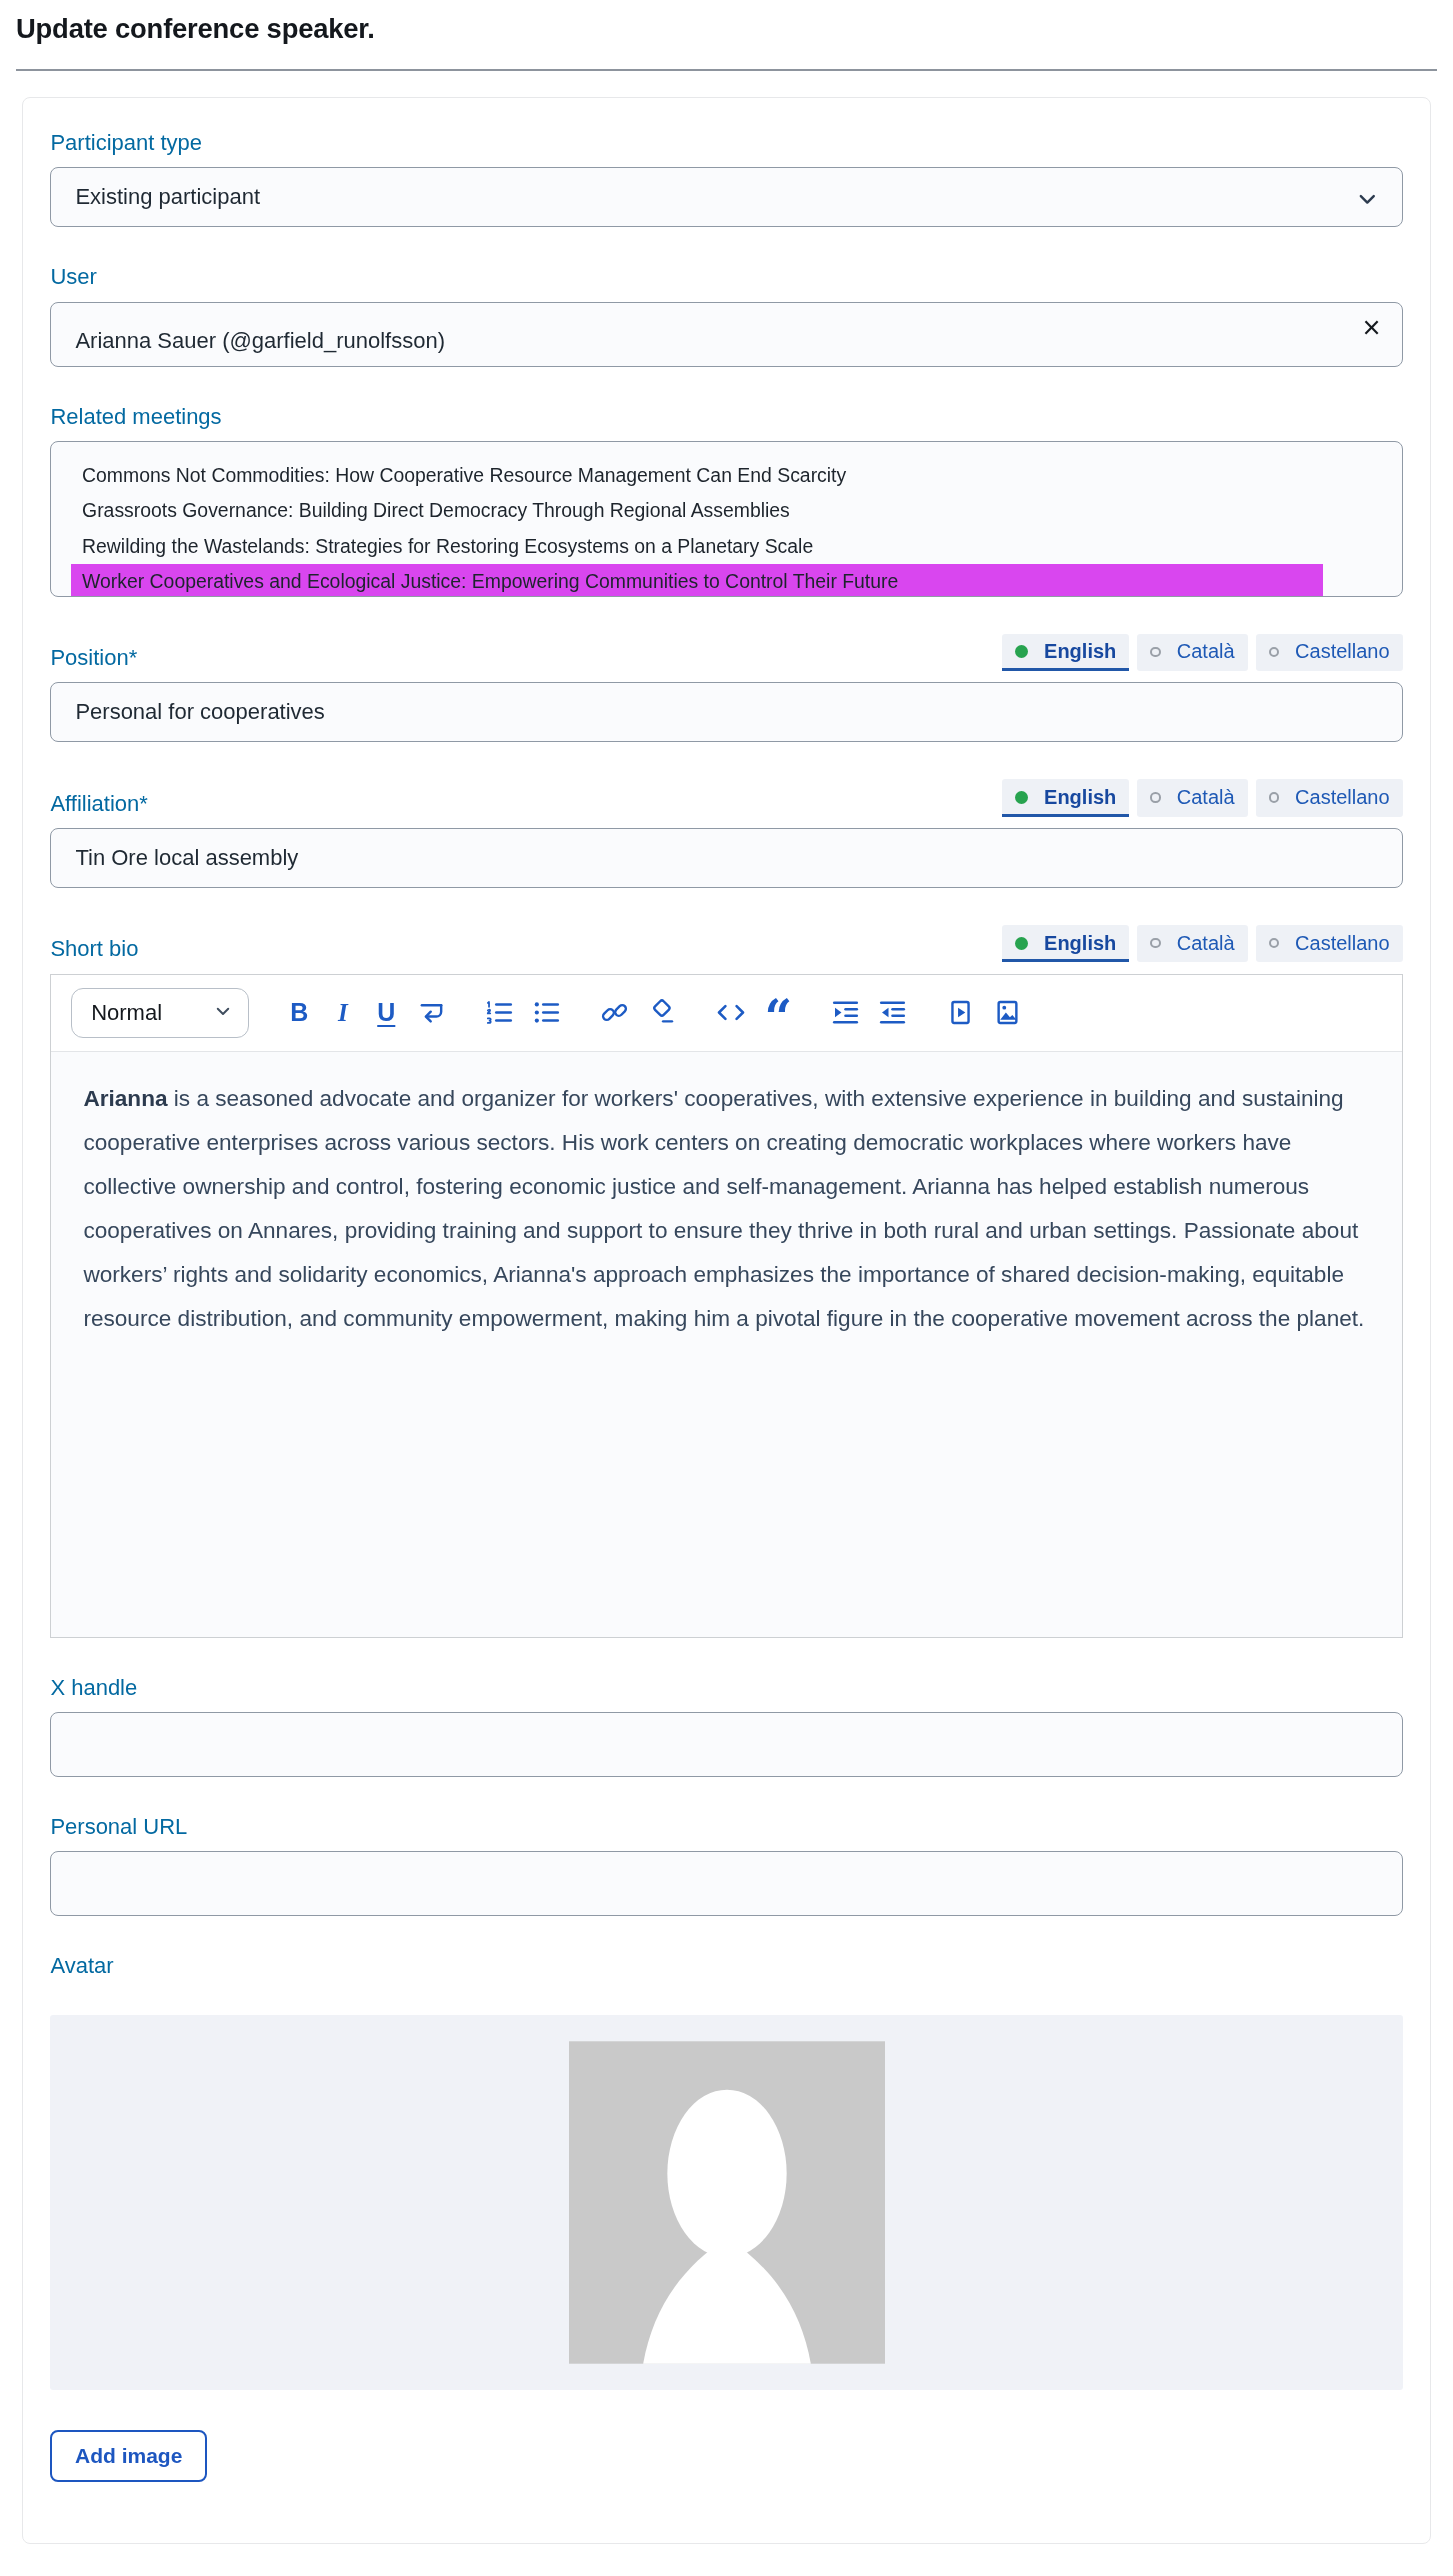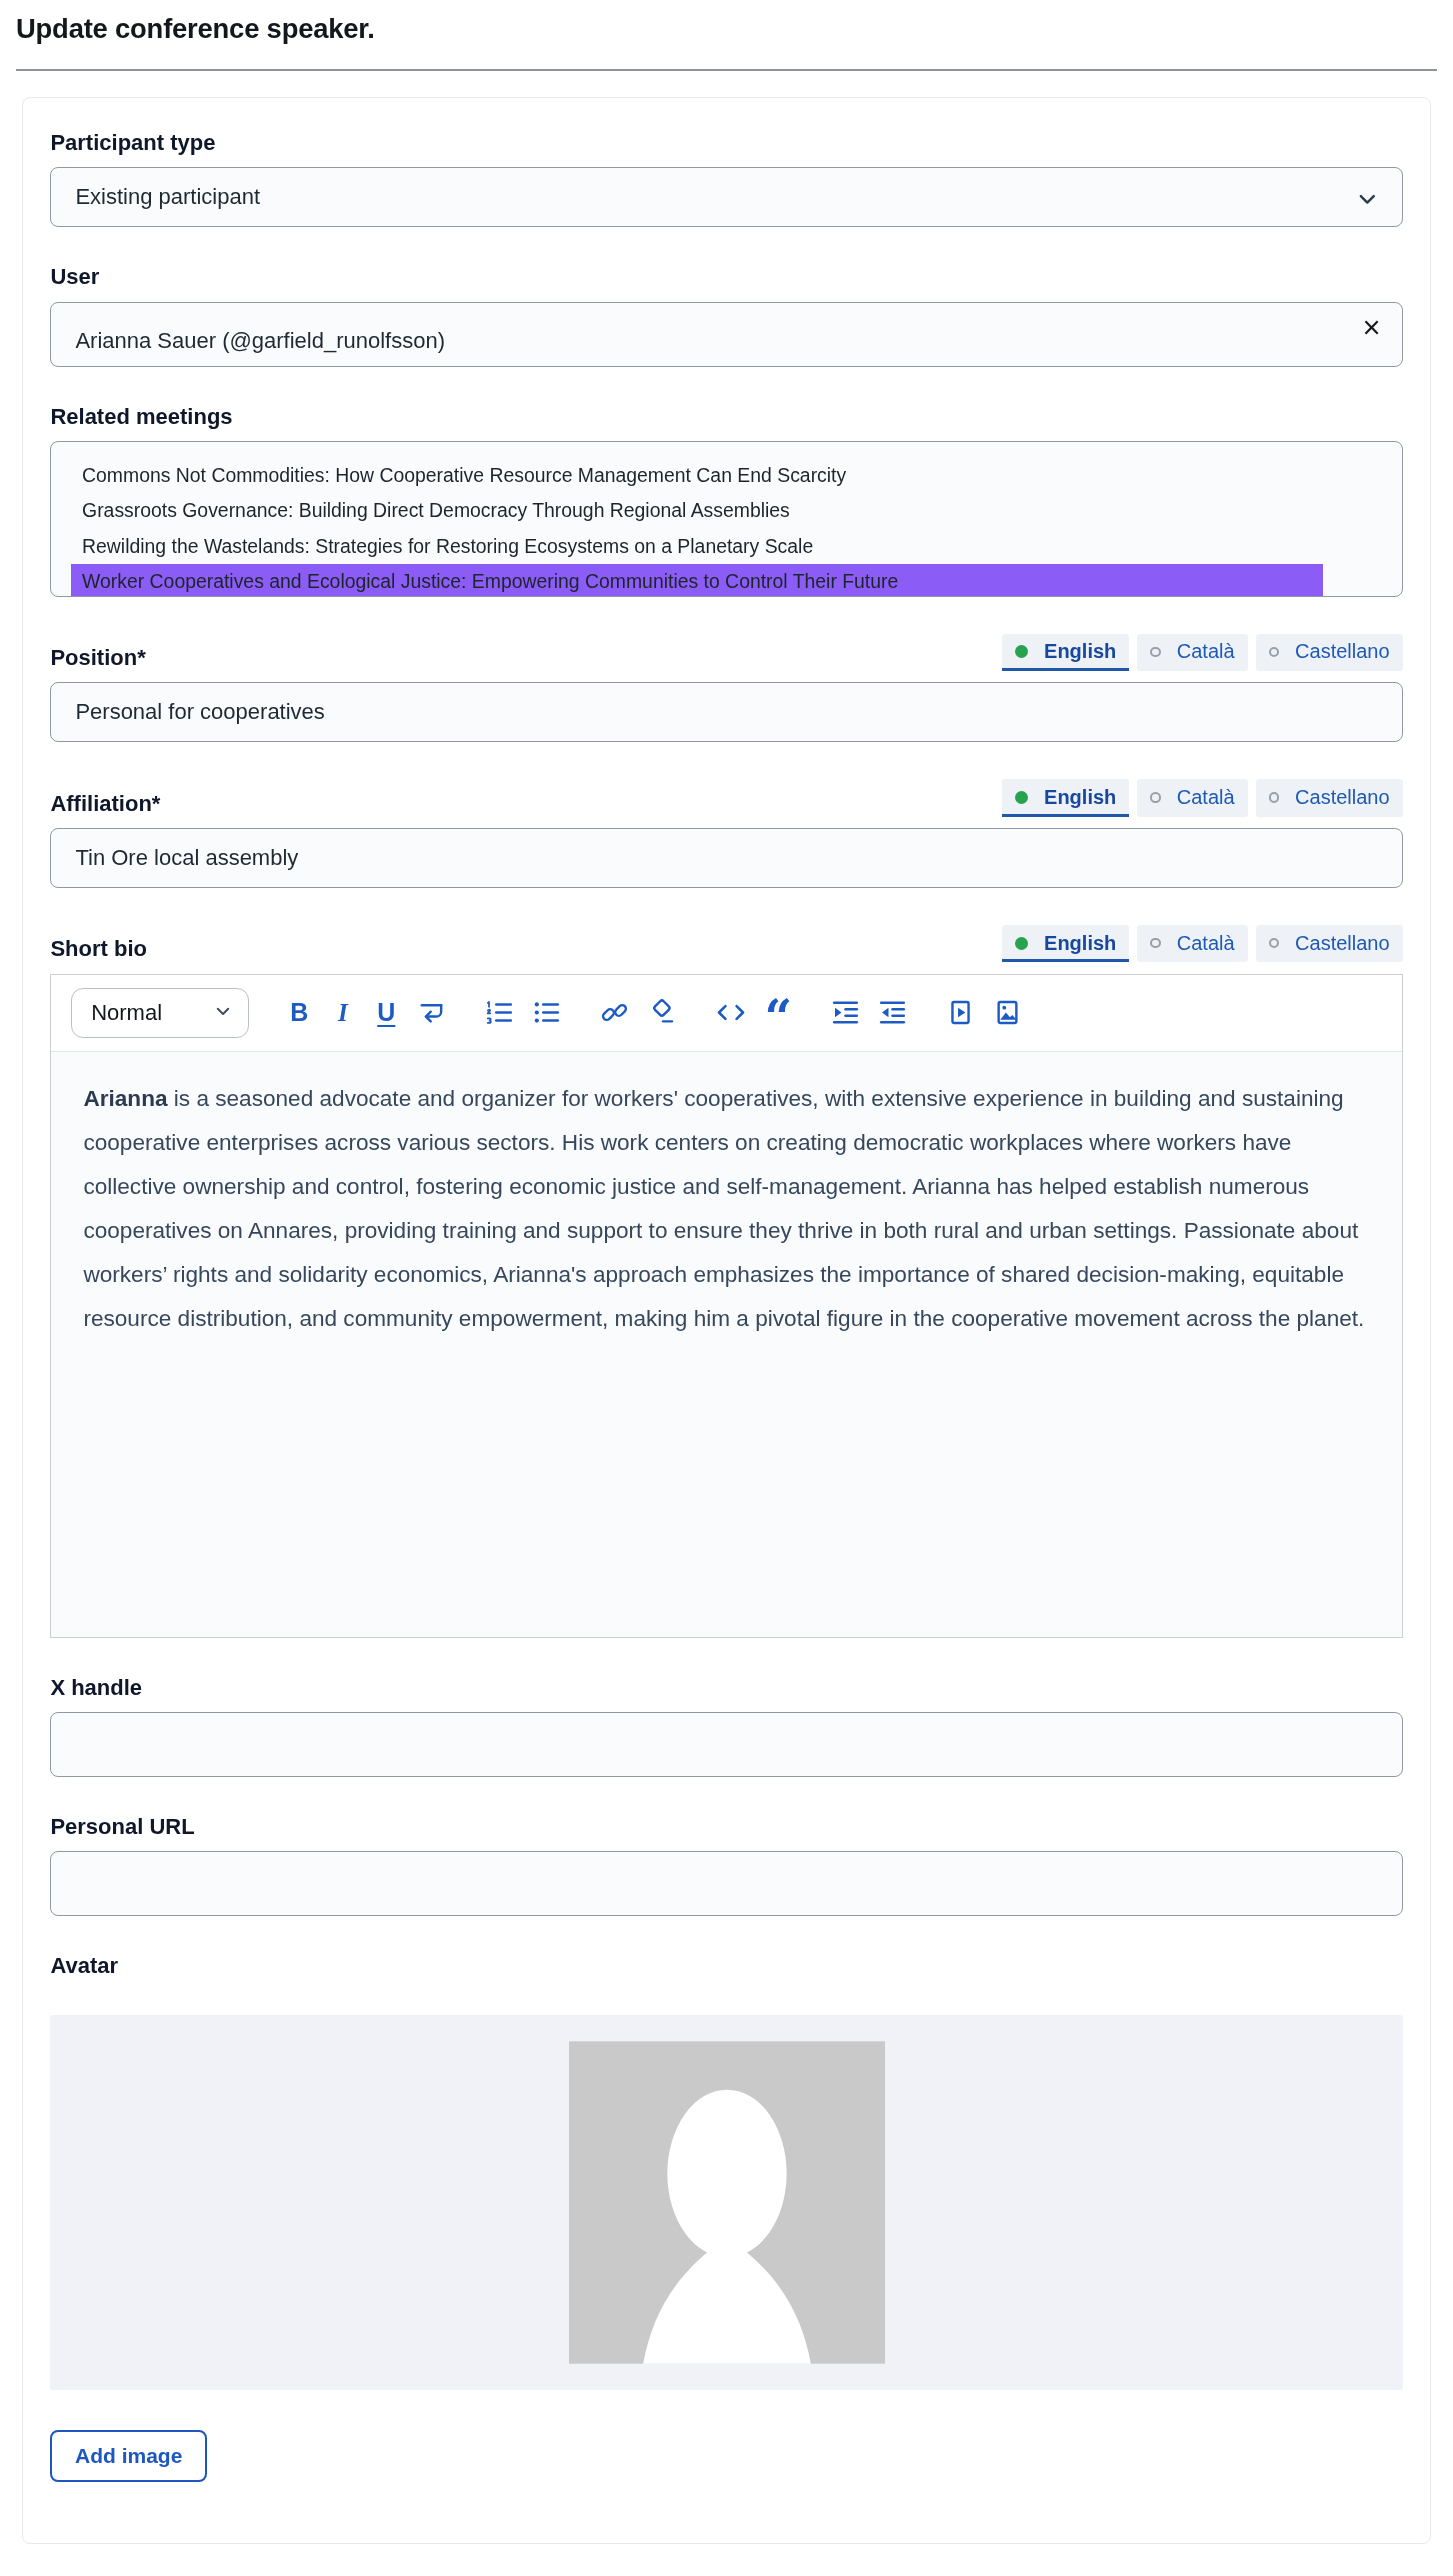--- a/index.html
+++ b/index.html
@@ -18,21 +18,21 @@
     margin:24px 16px 0 16px;
   }
   .card {
     margin:26px 22px 32px 22px;
     border:1.6px solid #e7e8ea; border-radius:8px;
     padding:32px 27.4px 61px 27.4px;
     background:#fff;
   }
   .field { margin-bottom:37px; }
   .label {
-    display:block; font-size:22px; font-weight:700; color:#0f172a;
+    display:block; font-size:22px; font-weight:400; color:#0369a1;
     margin-bottom:11.3px;
   }
   .control {
     width:100%; border:1.6px solid #8f99a5; border-radius:8px;
     background:#fafbfd; font-size:22px; color:#1f2933;
     font-family:"Liberation Sans", sans-serif;
   }
   
   .select-box { height:60px; display:flex; align-items:center; padding:0 24px; position:relative; cursor:pointer; }
   .select-chevron { position:absolute; right:22.6px; top:19.4px; }
@@ -43,21 +43,21 @@
     font-size:31px; line-height:31px; color:#14181d; cursor:pointer;
     background:none; border:none; padding:0; font-family:"Liberation Sans", sans-serif;
   }
   
   .list-box { padding:16px 8px 8px 0; height:156px; overflow:hidden; }
   .list-row {
     font-size:19.4px; color:#1d242c; line-height:19.4px;
     margin:0 71px 0 19.4px; padding:8px 11.3px;
     white-space:nowrap; cursor:pointer;
   }
-  .list-row.selected { background:#8b5cf6; }
+  .list-row.selected { background:#d946ef; }
   
   .field-head { display:flex; justify-content:space-between; align-items:flex-end; margin-bottom:11.3px; }
   .lang-tabs { display:flex; gap:8px; align-items:flex-end; }
   .lang-tab {
     display:flex; align-items:center; gap:16px;
     background:#eef1f6; padding:6.5px 13px 4.8px 13px;
     border-bottom:3.2px solid transparent; border-radius:3.2px;
     font-size:20px; color:#1e59b5; cursor:pointer;
   }
   .lang-tab.active { font-weight:700; color:#17489f; border-bottom-color:#2157a8; border-radius:3.2px 3.2px 0 0; }

